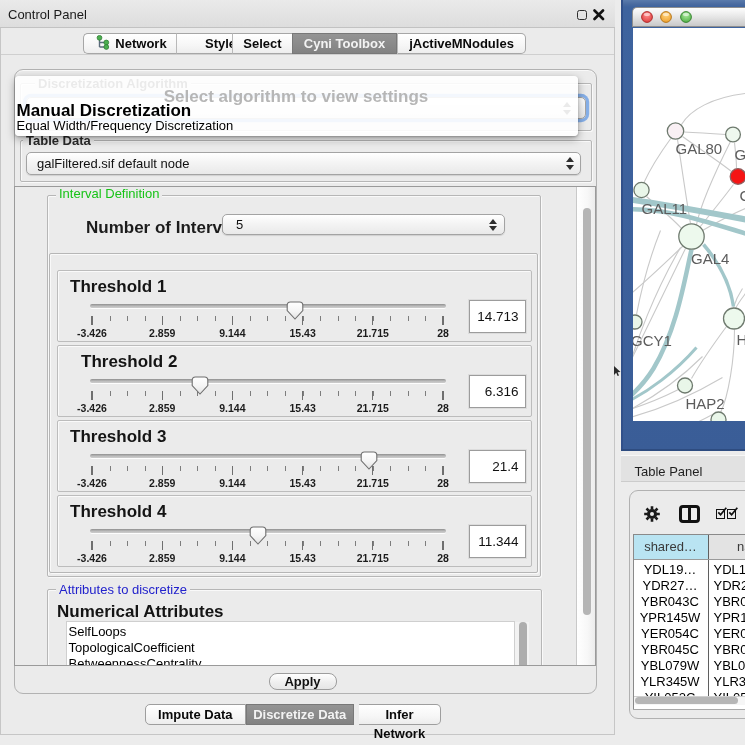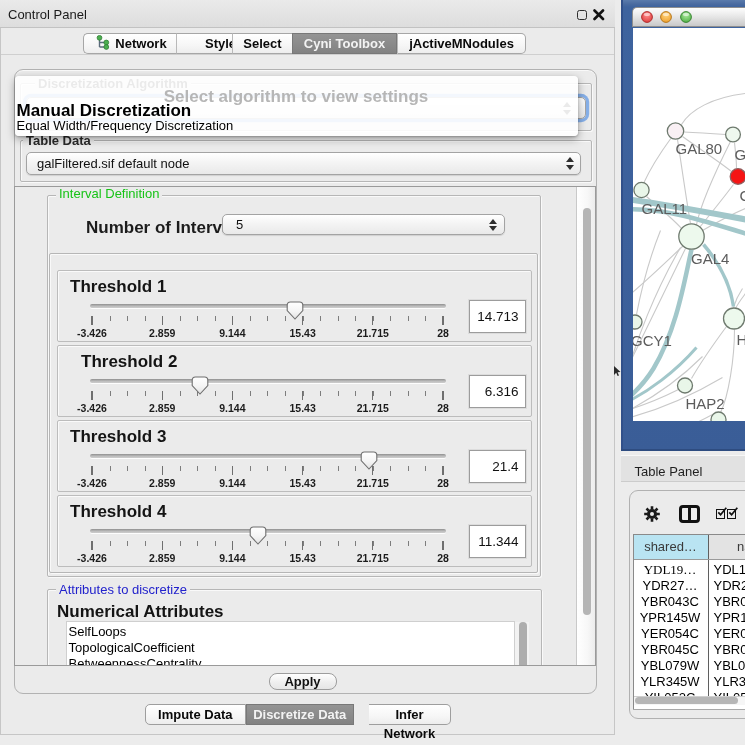--- a/index.html
+++ b/index.html
@@ -190,21 +190,21 @@
 <div class="abs" style="left:51px;top:434.0px;width:449px;height:60px;background:#ffffff;border:1px solid #cfcfcf;"></div>
 <div class="abs r13" style="left:53.5px;top:437.29999999999995px;color:#000;">SelfLoops</div>
 <div class="abs r13" style="left:53.5px;top:453.5999999999999px;color:#000;">TopologicalCoefficient</div>
 <div class="abs r13" style="left:53.5px;top:469.9px;color:#000;">BetweennessCentrality</div>
 <div class="abs" style="left:500px;top:435.0px;width:14px;height:58px;background:#f2f2f2;"></div>
 <div class="abs" style="left:503.5px;top:435.0px;width:8.5px;height:58px;background:#adadad;border-radius:4.5px 4.5px 0 0;"></div>
 </div>
 <div class="abs" style="left:268.5px;top:672.5px;width:68px;height:17.5px;background:linear-gradient(#fefefe,#efefef 55%,#e6e6e6);border:1px solid #9d9d9d;border-radius:8px;font-size:13px;font-weight:bold;color:#111;text-align:center;line-height:16px;">Apply</div>
 <div class="btabw" style="left:144.5px;width:101.5px;border-radius:5px 0 0 5px;">Impute Data</div>
 <div class="btabw" style="left:246px;width:107.5px;background:linear-gradient(#949494,#828282);border-color:#787878;color:#f3f3f3;">Discretize Data</div>
-<div class="btabw" style="left:369px;width:82px;border-left:none;border-radius:0 5px 5px 0;">Infer Network</div>
+<div class="btabw" style="left:359px;width:82px;border-left:none;border-radius:0 5px 5px 0;">Infer Network</div>
 <svg class="abs" style="left:613px;top:366px;" width="8" height="11">
     <path d="M1,0 L1,9 L3.2,6.8 L4.6,10 L6,9.4 L4.6,6.3 L7.5,6.1 Z" fill="#2a2a2a"></path>
   </svg>
 <div class="abs" style="left:621px;top:0;width:124px;height:450.5px;background:linear-gradient(#5a7bac,#4a6ba0 4px,#3e639e 7px,#3c609b 60%,#3a5d97);border-left:2px solid #31508a;"></div>
 <div class="abs" style="left:621px;top:448.5px;width:124px;height:2px;background:#2e4c80;"></div>
 <div class="abs" style="left:631.5px;top:6.5px;width:113.5px;height:20.5px;background:linear-gradient(#fdfdfd,#e8e8e8 45%,#c9c9c9);border:1px solid #8e8e8e;border-right:none;border-radius:5px 0 0 0;"></div>
 <svg class="abs" style="left:641px;top:10.5px;" width="12" height="12">
     <defs>
       <radialGradient id="g647" cx="0.5" cy="0.35" r="0.75">
         <stop offset="0" stop-color="#ff8a8a"></stop>
@@ -311,21 +311,21 @@
 <div class="abs" style="left:726.5px;top:509px;width:9.5px;height:9.5px;border:1.5px solid #111;"></div>
 <svg class="abs" style="left:727.7px;top:506.5px;" width="11" height="11">
     <path d="M1.3,5.3 L3.6,7.8 L9.3,0.8" stroke="#111" stroke-width="1.7" fill="none"></path>
   </svg>
 <div class="abs" style="left:632.5px;top:534px;width:112.5px;height:175px;background:#ffffff;border-left:1px solid #8a8a8a;border-top:1px solid #8a8a8a;"></div>
 <div class="abs" style="left:633.5px;top:535px;width:74px;height:24.5px;background:#b9e4f2;font-size:13px;color:#3a3a3a;text-align:center;line-height:24px;">shared…</div>
 <div class="abs" style="left:709px;top:535px;width:36px;height:24.5px;background:#e3e3e3;font-size:13px;color:#3a3a3a;padding-left:28px;line-height:24px;">name</div>
 <div class="abs" style="left:707.5px;top:535px;width:1.5px;height:161px;background:#5f5f5f;"></div>
 <div class="abs" style="left:633.5px;top:559.2px;width:111.5px;height:1.2px;background:#9a9a9a;"></div>
 <div class="abs" style="left:633.5px;top:560.5px;width:111.5px;height:135px;overflow:hidden;">
-<div class="abs r13" style="left:0;top:1.3px;width:73px;text-align:center;color:#000;font-family:Liberation Serif, serif;">YDL19…</div>
+<div class="abs r13" style="left:0;top:1.3px;width:73px;text-align:center;color:#000;">YDL19…</div>
 <div class="abs r13" style="left:80px;top:1.3px;width:60px;color:#000;">YDL194W</div>
 <div class="abs r13" style="left:0;top:17.35px;width:73px;text-align:center;color:#000;">YDR27…</div>
 <div class="abs r13" style="left:80px;top:17.35px;width:60px;color:#000;">YDR277C</div>
 <div class="abs r13" style="left:0;top:33.4px;width:73px;text-align:center;color:#000;">YBR043C</div>
 <div class="abs r13" style="left:80px;top:33.4px;width:60px;color:#000;">YBR043C</div>
 <div class="abs r13" style="left:0;top:49.45px;width:73px;text-align:center;color:#000;">YPR145W</div>
 <div class="abs r13" style="left:80px;top:49.45px;width:60px;color:#000;">YPR145W</div>
 <div class="abs r13" style="left:0;top:65.5px;width:73px;text-align:center;color:#000;">YER054C</div>
 <div class="abs r13" style="left:80px;top:65.5px;width:60px;color:#000;">YER054C</div>
 <div class="abs r13" style="left:0;top:81.55px;width:73px;text-align:center;color:#000;">YBR045C</div>

